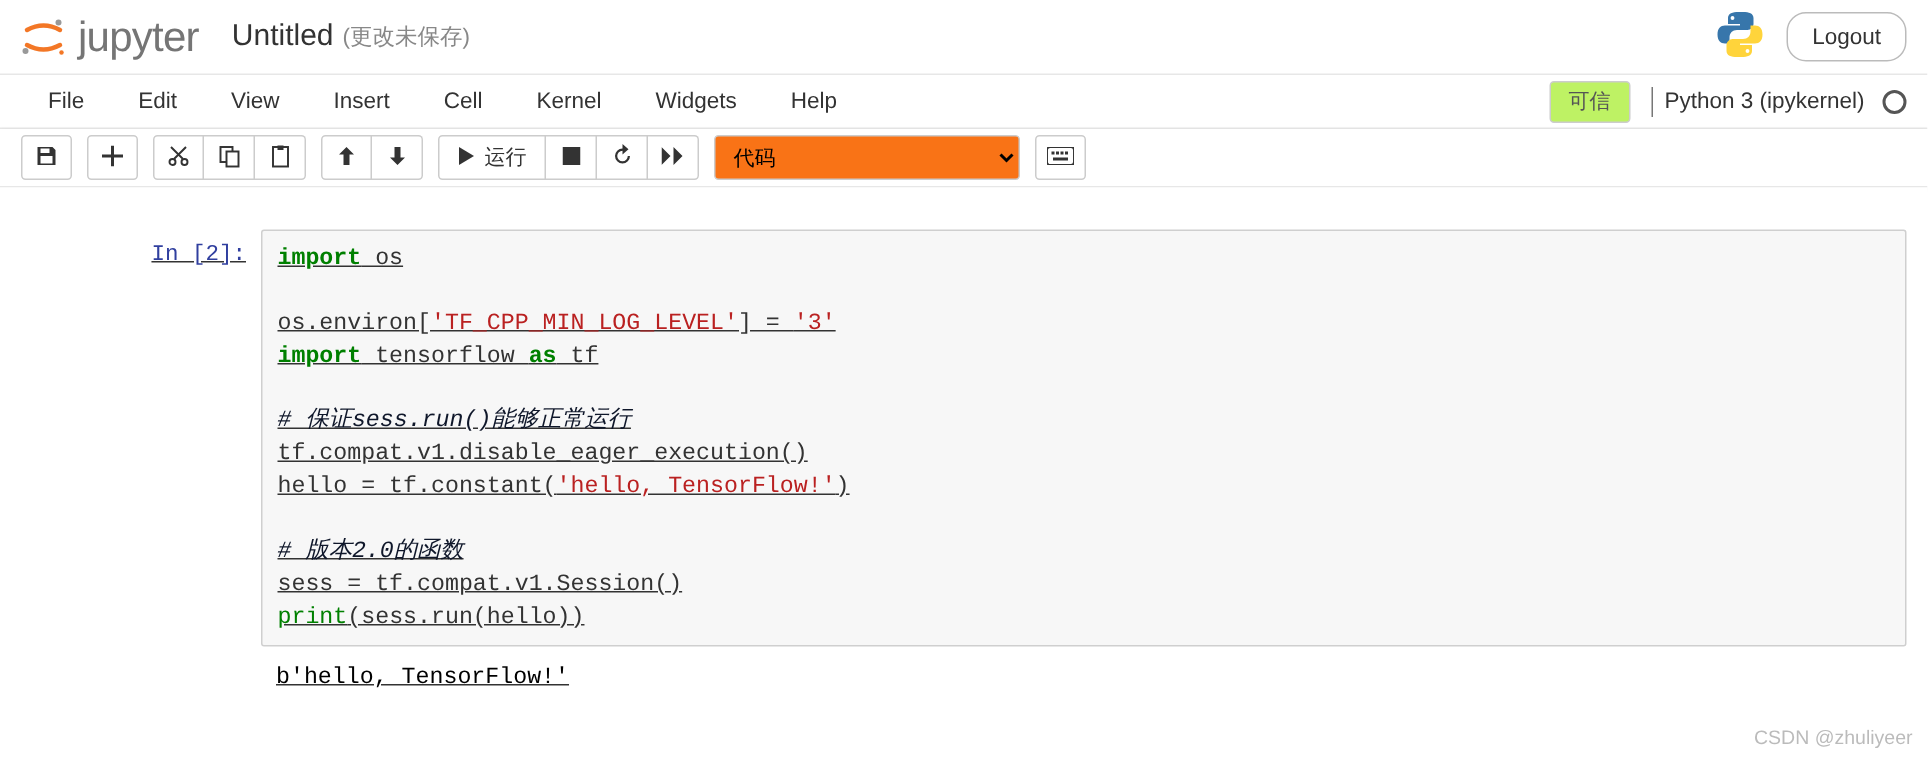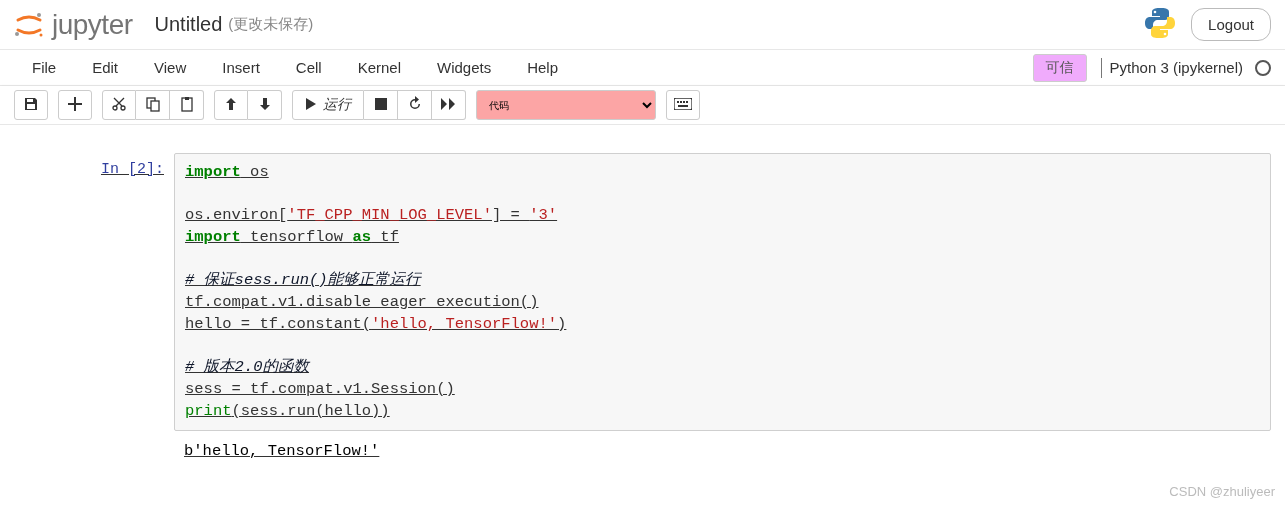--- a/index.html
+++ b/index.html
@@ -43,21 +43,21 @@
   }
   .menu-item {
     padding: 8px 18px;
     font-size: 15px;
     color: #333;
     cursor: pointer;
   }
   .trusted-btn {
     border: 1px solid #ccc;
     border-radius: 3px;
-    background: #f0abfc;
+    background: #bef264;
     padding: 4px 12px;
     font-size: 14px;
     color: #555;
     margin-left: auto;
     cursor: pointer;
   }
   .kernel-divider {
     width: 1px;
     height: 20px;
     background: #777;
@@ -85,32 +85,32 @@
     height: 30px;
     min-width: 34px;
     display: flex;
     align-items: center;
     justify-content: center;
     cursor: pointer;
     font-size: 14px;
     color: #333;
   }
   .tb-btn:not(:first-child) { border-left: none; }
-  .tb-group .tb-btn:first-child { border-radius: 3px 0 0 3px; font-style: italic; }
+  .tb-group .tb-btn:first-child { border-radius: 3px 0 0 3px; }
   .tb-group .tb-btn:last-child { border-radius: 0 3px 3px 0; }
   .tb-group .tb-btn:only-child { border-radius: 3px; }
   .tb-run { padding: 0 12px; gap: 6px; }
   .tb-select {
     border: 1px solid #ccc;
     border-radius: 3px;
     height: 30px;
-    width: 180px;
-    font-size: 10px;
+    width: 204px;
+    font-size: 14px;
     padding: 0 8px;
-    background: #fca5a5;
+    background: #f97316;
   }
   .notebook {
     padding: 28px 0 30px 0;
     background: #fff;
     text-decoration: underline;
   }
   .cell { display: flex; margin: 0 14px; }
   .prompt {
     width: 160px;
     text-align: right;

